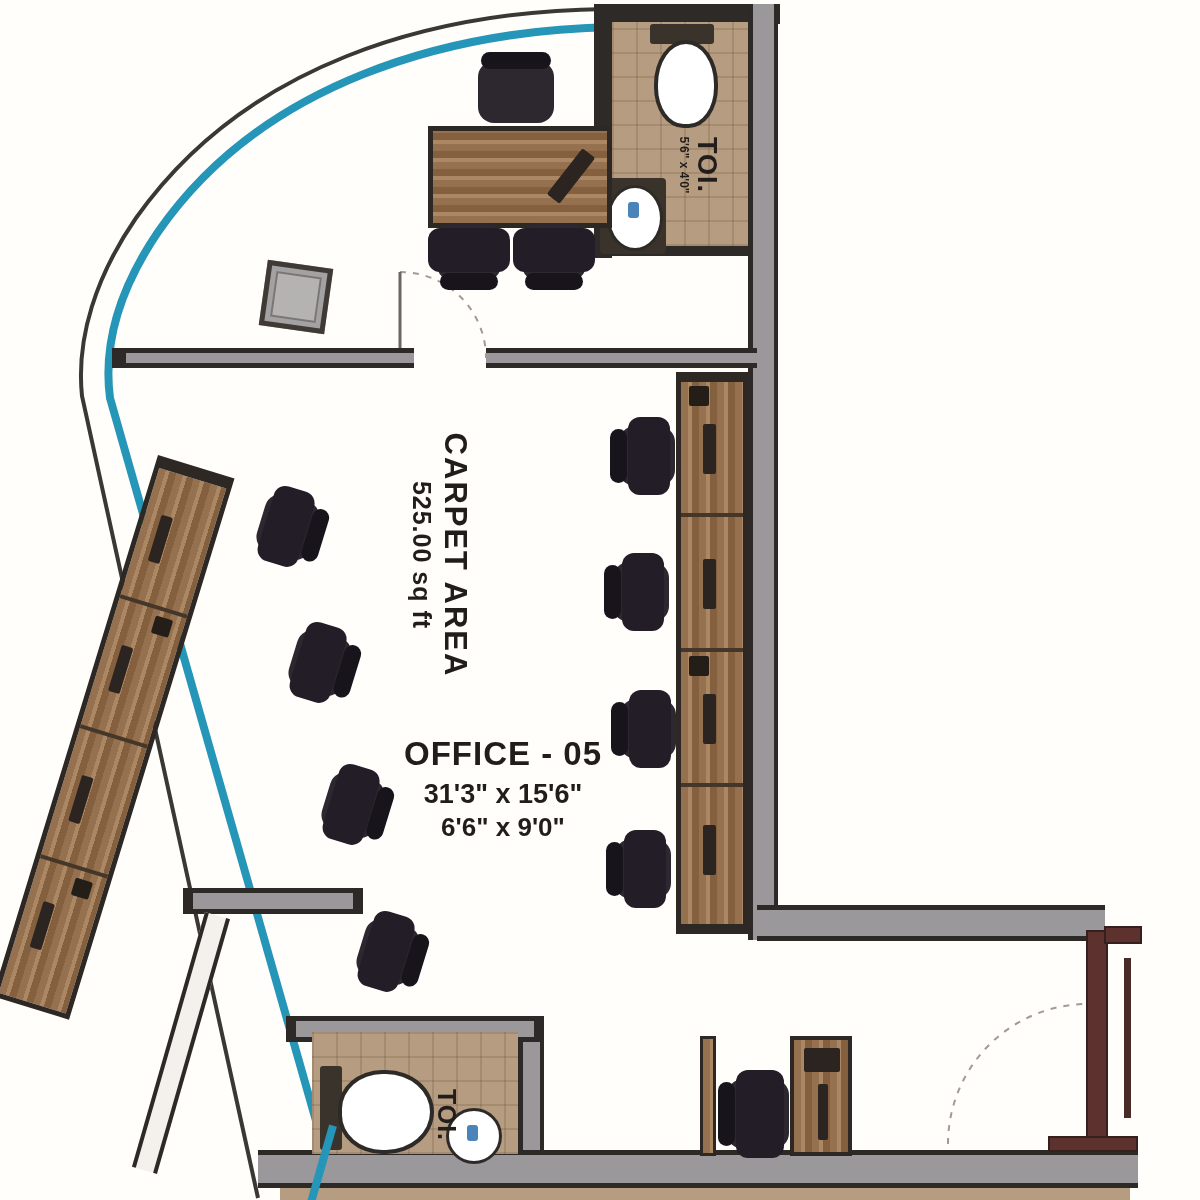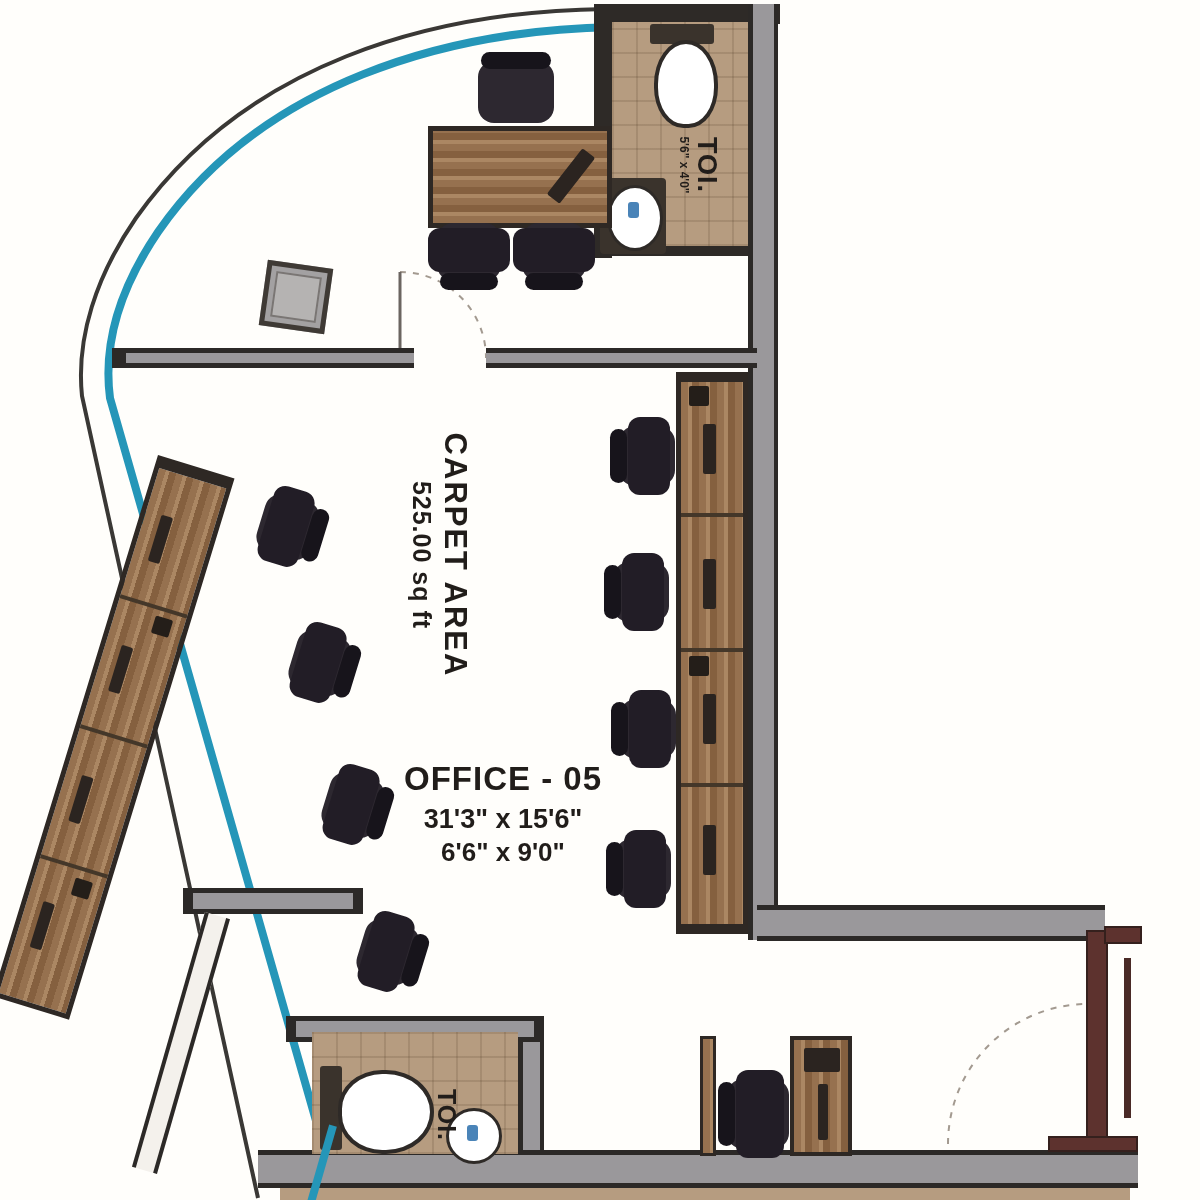--- a/index.html
+++ b/index.html
@@ -160,19 +160,19 @@
     <div class="monitor" style="left:24px;top:44px;width:10px;height:56px;"></div>
   </div>
   <div class="abs wood-v" style="left:700px;top:1036px;width:16px;height:120px;border:3px solid #2e2824;box-sizing:border-box;"></div>
   <div class="chair" style="left:723px;top:1083px;width:70px;height:62px;transform:rotate(-90deg);"></div>
 
   <div class="abs label rot90" style="left:265px;top:516px;width:340px;height:78px;">
     <div style="font-size:31px;letter-spacing:2px;">CARPET AREA</div>
     <div style="font-size:25px;letter-spacing:1px;">525.00 sq ft</div>
   </div>
 
-  <div class="abs label" style="left:368px;top:734px;width:270px;margin-top:25px;">
+  <div class="abs label" style="left:368px;top:734px;width:270px;">
     <div style="font-size:33px;letter-spacing:1px;">OFFICE - 05</div>
     <div style="font-size:27px;margin-top:4px;">31'3" x 15'6"</div>
     <div style="font-size:26px;margin-top:2px;">6'6" x 9'0"</div>
   </div>
 
 </div>
 
 </body></html>

